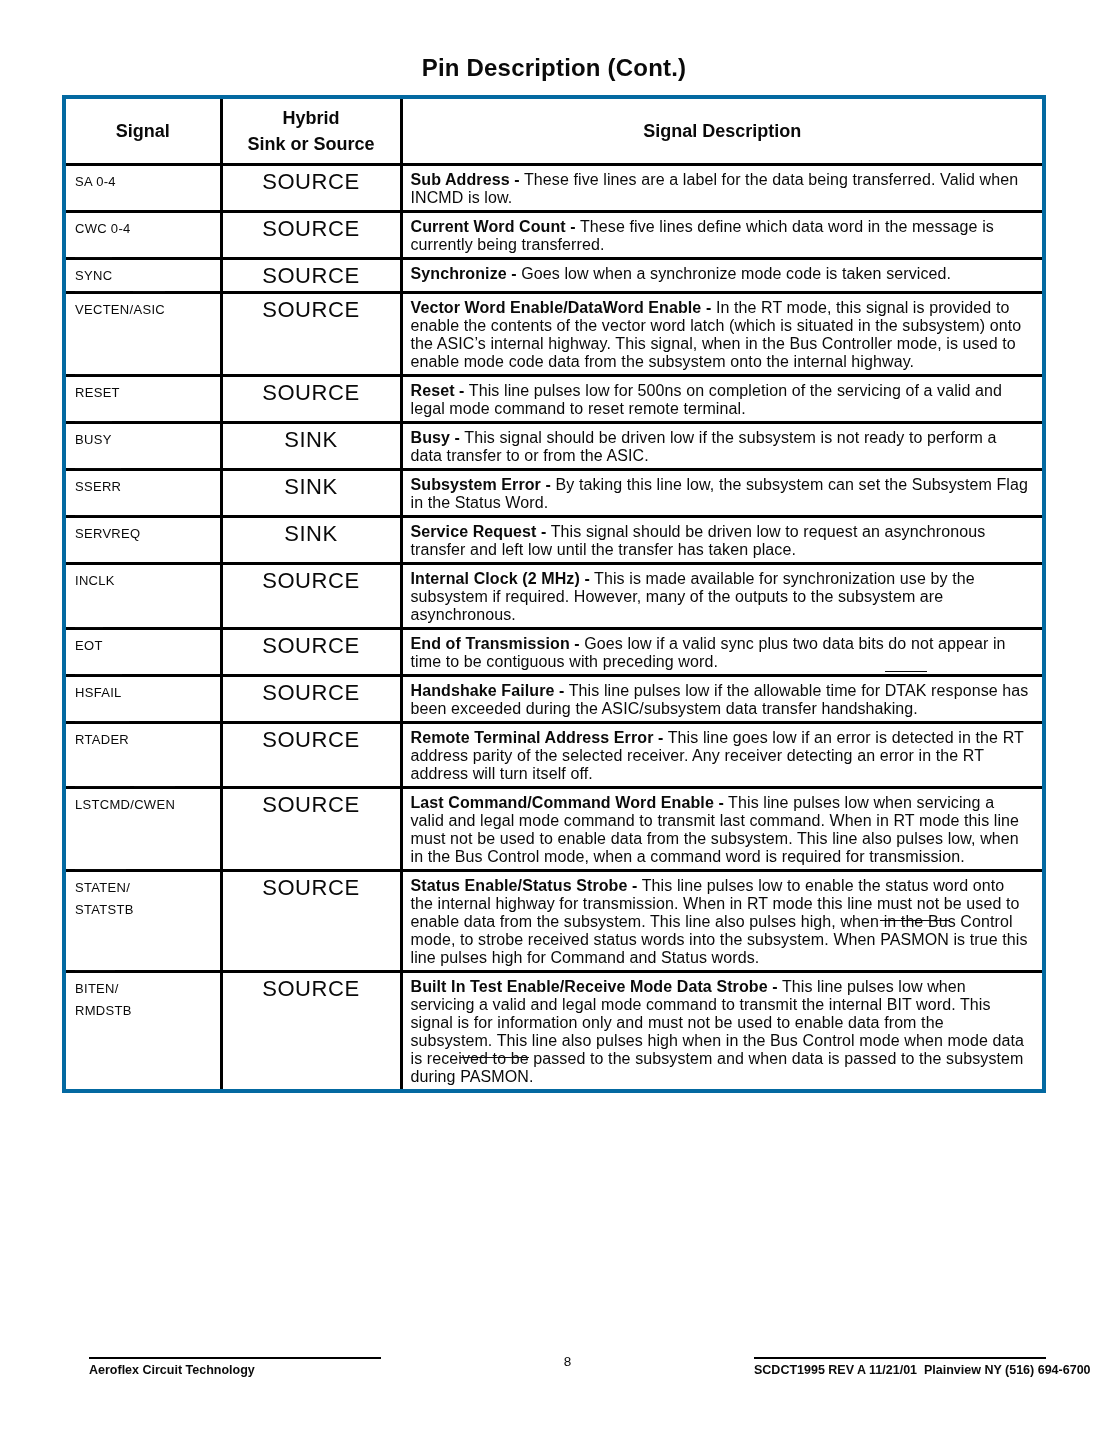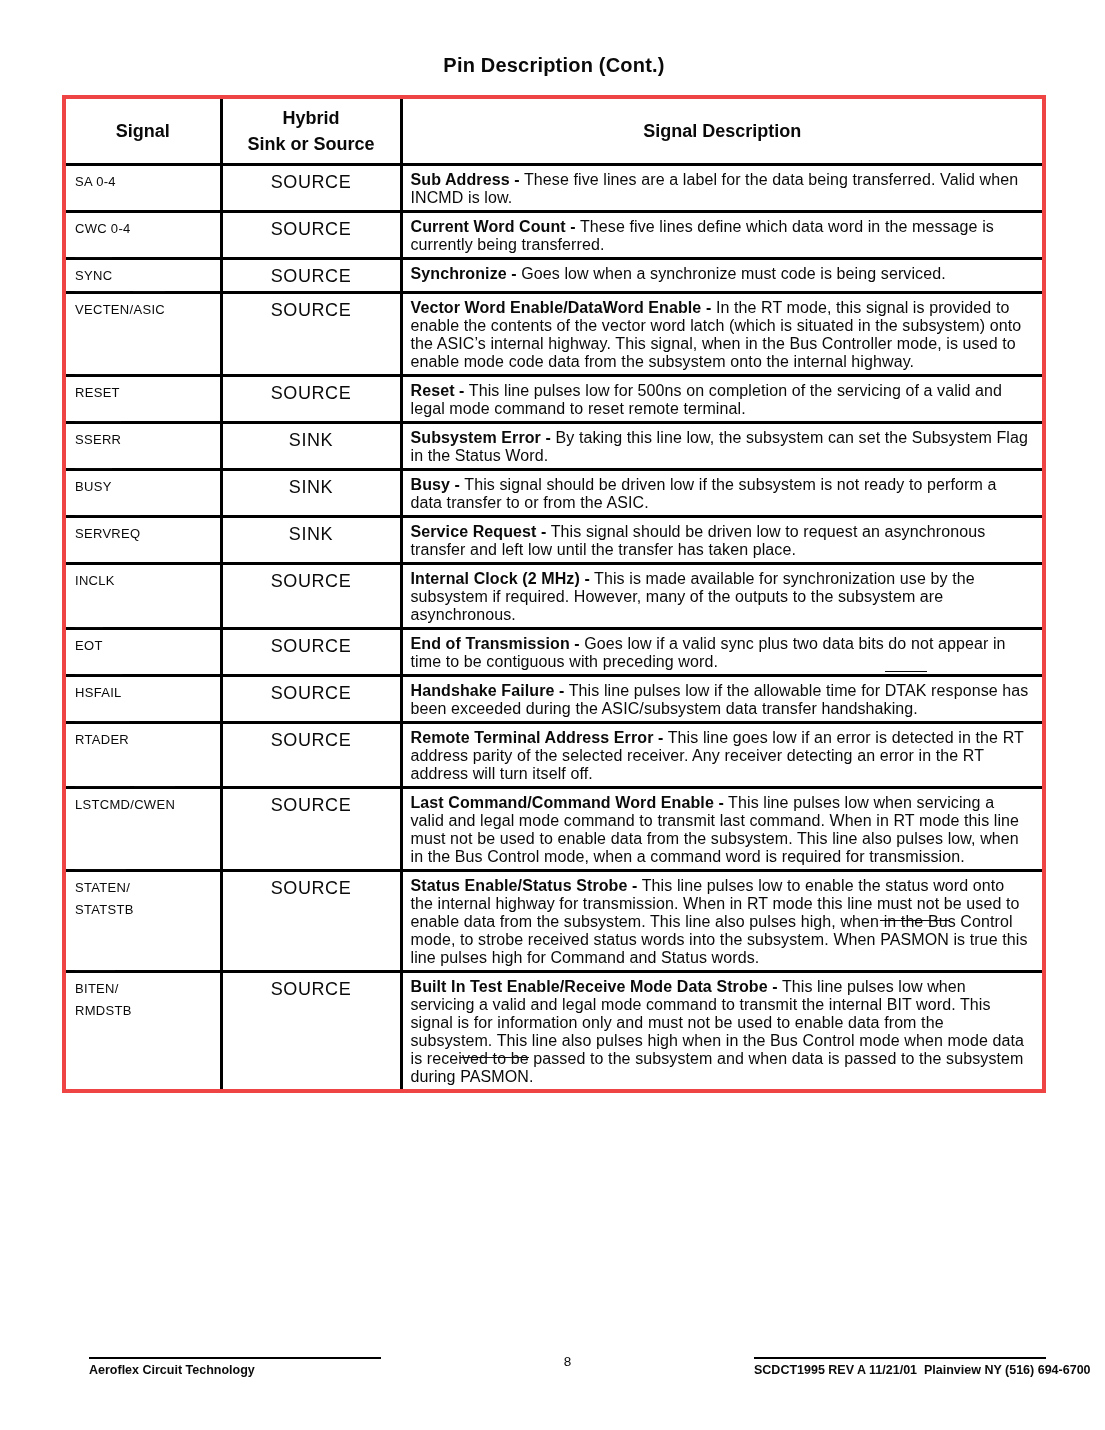--- a/index.html
+++ b/index.html
@@ -6,47 +6,47 @@
   .page{
     position:relative;
     width:1105px;height:1430px;
     background:#fff;color:#0a0a0a;
     font-family:"Liberation Sans","DejaVu Sans",sans-serif;
     overflow:hidden;
   }
   .title{
     position:absolute;top:54px;left:62px;width:984px;
     margin:0;text-align:center;
-    font-size:20px;font-weight:bold;letter-spacing:0.2px;
+    font-size:24px;font-weight:bold;letter-spacing:0.2px;
   }
   table.pin-table{
     position:absolute;top:95px;left:62px;
     width:984px;
     border-collapse:collapse;
     table-layout:fixed;
-    border:4px solid #ef4444;
+    border:4px solid #0369a1;
   }
   col.c1{width:157px;}
   col.c2{width:180px;}
   table.pin-table th, table.pin-table td{
     border:3px solid #000;
   }
   table.pin-table th{
     font-size:18px;font-weight:bold;line-height:26px;
     text-align:center;vertical-align:middle;
     padding:6px 4px;
   }
   td.signal-cell{
     vertical-align:top;text-align:left;
     font-size:13px;letter-spacing:0.3px;line-height:22.5px;
     padding:5px 4px 3px 9px;
   }
   td.source-cell{
     vertical-align:top;text-align:center;
-    font-size:18px;letter-spacing:0.6px;line-height:22.5px;
+    font-size:22px;letter-spacing:0.6px;line-height:22.5px;
     padding:5px 2px 3px 2px;
   }
   td.description-cell{
     vertical-align:top;text-align:left;
     font-size:16px;letter-spacing:0.1px;line-height:18px;
     padding:5px 12px 3px 8px;
   }
   .b{font-weight:bold;}
   .ov{border-top:1.8px solid currentColor;padding-top:10px;}
   .footer{
@@ -96,41 +96,41 @@
           <td class="description-cell"><span class="b">Sub Address -</span><span> These five lines are a label for the data being transferred. Valid when INCMD is low.</span></td>
         </tr>
         <tr>
           <td class="signal-cell"><span>CWC 0-4</span></td>
           <td class="source-cell">SOURCE</td>
           <td class="description-cell"><span class="b">Current Word Count -</span><span> These five lines define which data word in the message is currently being transferred.</span></td>
         </tr>
         <tr>
           <td class="signal-cell"><span class="ov">SYNC</span></td>
           <td class="source-cell">SOURCE</td>
-          <td class="description-cell"><span class="b">Synchronize -</span><span> Goes low when a synchronize must code is being serviced.</span></td>
+          <td class="description-cell"><span class="b">Synchronize -</span><span> Goes low when a synchronize mode code is taken serviced.</span></td>
         </tr>
         <tr>
           <td class="signal-cell"><span class="ov">VECTEN</span><span>/</span><span class="ov">ASIC</span></td>
           <td class="source-cell">SOURCE</td>
           <td class="description-cell"><span class="b">Vector Word Enable/DataWord Enable -</span><span> In the RT mode, this signal is provided to enable the contents of the vector word latch (which is situated in the subsystem) onto the ASIC’s internal highway. This signal, when in the Bus Controller mode, is used to enable mode code data from the subsystem onto the internal highway.</span></td>
         </tr>
         <tr>
           <td class="signal-cell"><span class="ov">RESET</span></td>
           <td class="source-cell">SOURCE</td>
           <td class="description-cell"><span class="b">Reset -</span><span> This line pulses low for 500ns on completion of the servicing of a valid and legal mode command to reset remote terminal.</span></td>
         </tr>
         <tr>
+          <td class="signal-cell"><span class="ov">BUSY</span></td>
+          <td class="source-cell">SINK</td>
+          <td class="description-cell"><span class="b">Busy -</span><span> This signal should be driven low if the subsystem is not ready to perform a data transfer to or from the ASIC.</span></td>
+        </tr>
+        <tr>
           <td class="signal-cell"><span class="ov">SSERR</span></td>
           <td class="source-cell">SINK</td>
           <td class="description-cell"><span class="b">Subsystem Error -</span><span> By taking this line low, the subsystem can set the Subsystem Flag in the Status Word.</span></td>
-        </tr>
-        <tr>
-          <td class="signal-cell"><span class="ov">BUSY</span></td>
-          <td class="source-cell">SINK</td>
-          <td class="description-cell"><span class="b">Busy -</span><span> This signal should be driven low if the subsystem is not ready to perform a data transfer to or from the ASIC.</span></td>
         </tr>
         <tr>
           <td class="signal-cell"><span class="ov">SERVREQ</span></td>
           <td class="source-cell">SINK</td>
           <td class="description-cell"><span class="b">Service Request -</span><span> This signal should be driven low to request an asynchronous transfer and left low until the transfer has taken place.</span></td>
         </tr>
         <tr>
           <td class="signal-cell"><span>INCLK</span></td>
           <td class="source-cell">SOURCE</td>
           <td class="description-cell"><span class="b">Internal Clock (2 MHz) -</span><span> This is made available for synchronization use by the subsystem if required. However, many of the outputs to the subsystem are asynchronous.</span></td>

